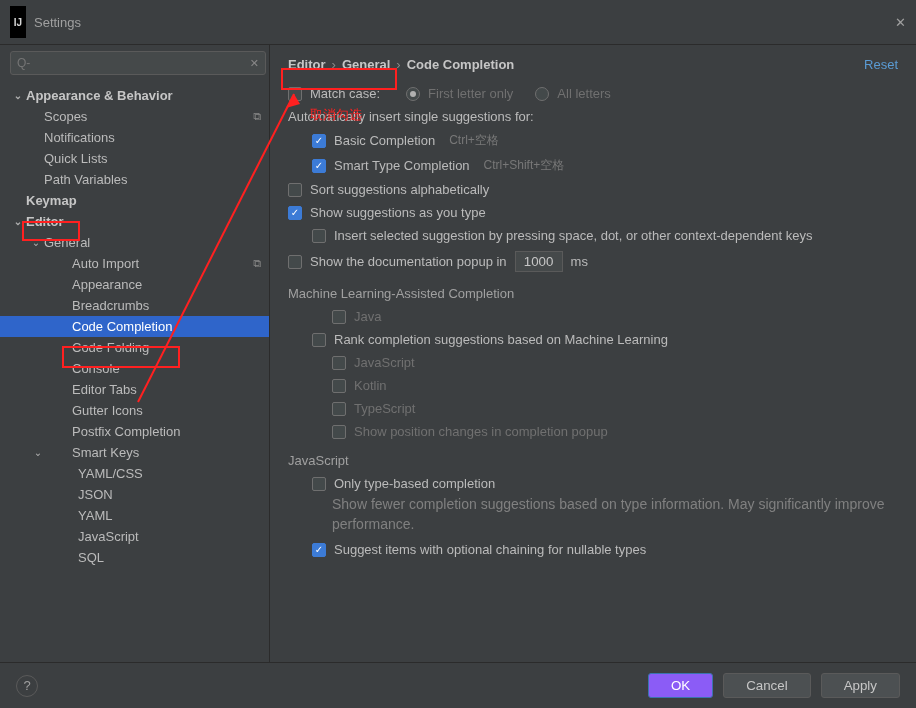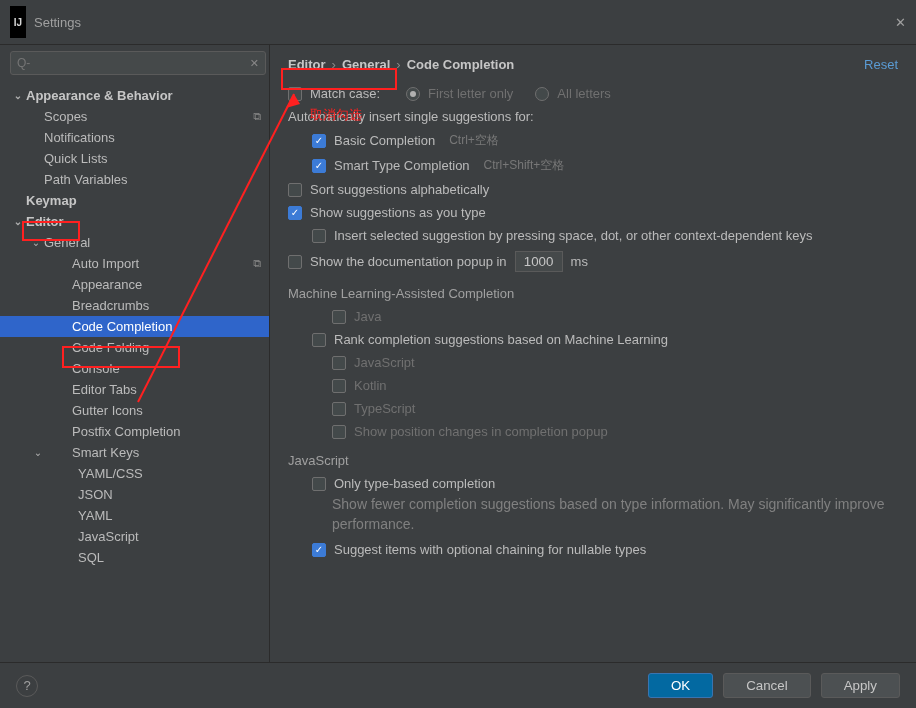--- a/index.html
+++ b/index.html
@@ -38,21 +38,21 @@
 .radio.checked::after { content: ""; width: 6px; height: 6px; background: #b0b0b0; border-radius: 50%; }
 .shortcut { color: #787878; font-size: 12px; margin-left: 6px; }
 .textfield { background: #45494a; border: 1px solid #5a5a5a; color: #c6c6c6; padding: 2px 6px; width: 48px; text-align: center; }
 .section-label { color: #a0a0a0; margin: 14px 0 6px 0; }
 .help-text { color: #808080; font-size: 14px; padding-left: 44px; margin-top: -4px; margin-bottom: 8px; line-height: 1.4; }
 .muted { color: #707070; }
 .footer { position: absolute; bottom: 0; left: 0; right: 0; height: 46px; background: #3c3f41; border-top: 1px solid #2b2b2b; display: flex; align-items: center; padding: 0 16px; gap: 10px; }
 .footer .help-btn { width: 22px; height: 22px; border: 1px solid #5a5a5a; border-radius: 50%; display: flex; align-items: center; justify-content: center; color: #a0a0a0; cursor: pointer; }
 .footer .spacer { flex: 1; }
 .btn { padding: 4px 22px; border: 1px solid #5a5a5a; background: #4c5052; color: #c6c6c6; border-radius: 3px; cursor: pointer; }
-.btn.primary { background: #0369a1; border-color: #3a74b0; color: #fff; }
+.btn.primary { background: #8b5cf6; border-color: #3a74b0; color: #fff; }
 .annot-box { border: 2px solid #ff2020; position: absolute; pointer-events: none; }
 .annot-text { color: #ff2020; position: absolute; font-size: 13px; pointer-events: none; font-weight: 500; }
 svg.red-line { position: absolute; pointer-events: none; }
 </style>
 </head>
 <body>
 
 <div class="titlebar">
   <div class="logo">IJ</div>
   <div class="title">Settings</div>

